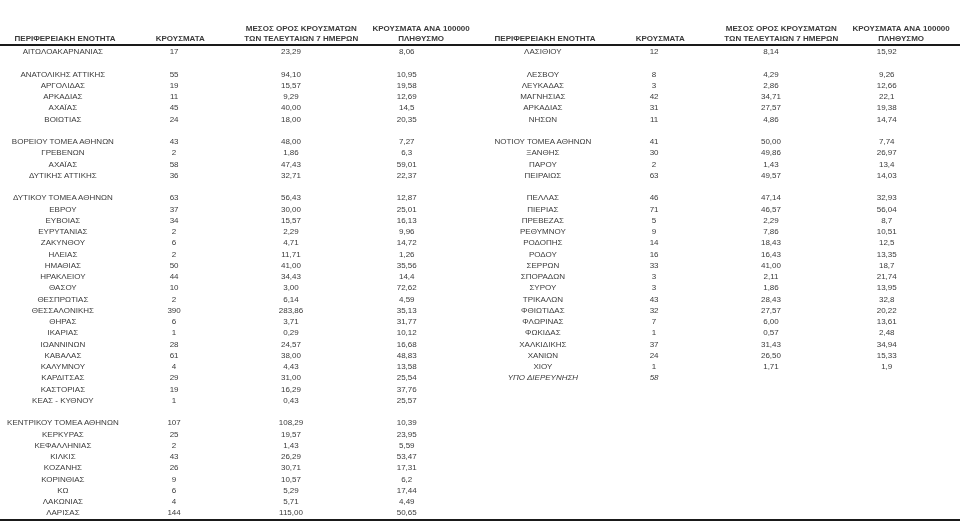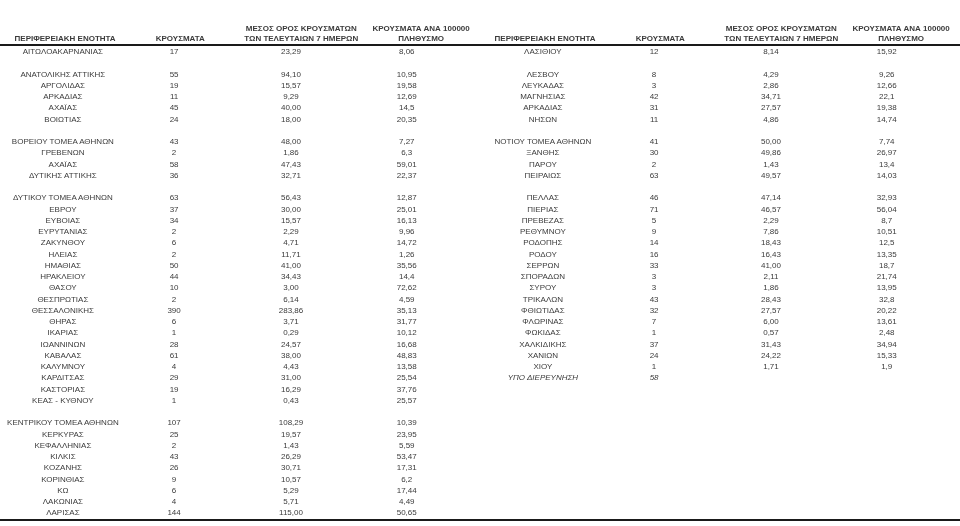--- a/index.html
+++ b/index.html
@@ -461,21 +461,21 @@
         </div>
         <div class="row">
           <div class="cell region">ΧΑΛΚΙΔΙΚΗΣ</div>
           <div class="cell cases">37</div>
           <div class="cell avg">31,43</div>
           <div class="cell per100k">34,94</div>
         </div>
         <div class="row">
           <div class="cell region">ΧΑΝΙΩΝ</div>
           <div class="cell cases">24</div>
-          <div class="cell avg">24,22</div>
+          <div class="cell avg">26,50</div>
           <div class="cell per100k">15,33</div>
         </div>
         <div class="row">
           <div class="cell region">ΧΙΟΥ</div>
           <div class="cell cases">1</div>
           <div class="cell avg">1,71</div>
           <div class="cell per100k">1,9</div>
         </div>
         <div class="row italic">
           <div class="cell region">ΥΠΟ ΔΙΕΡΕΥΝΗΣΗ</div>

